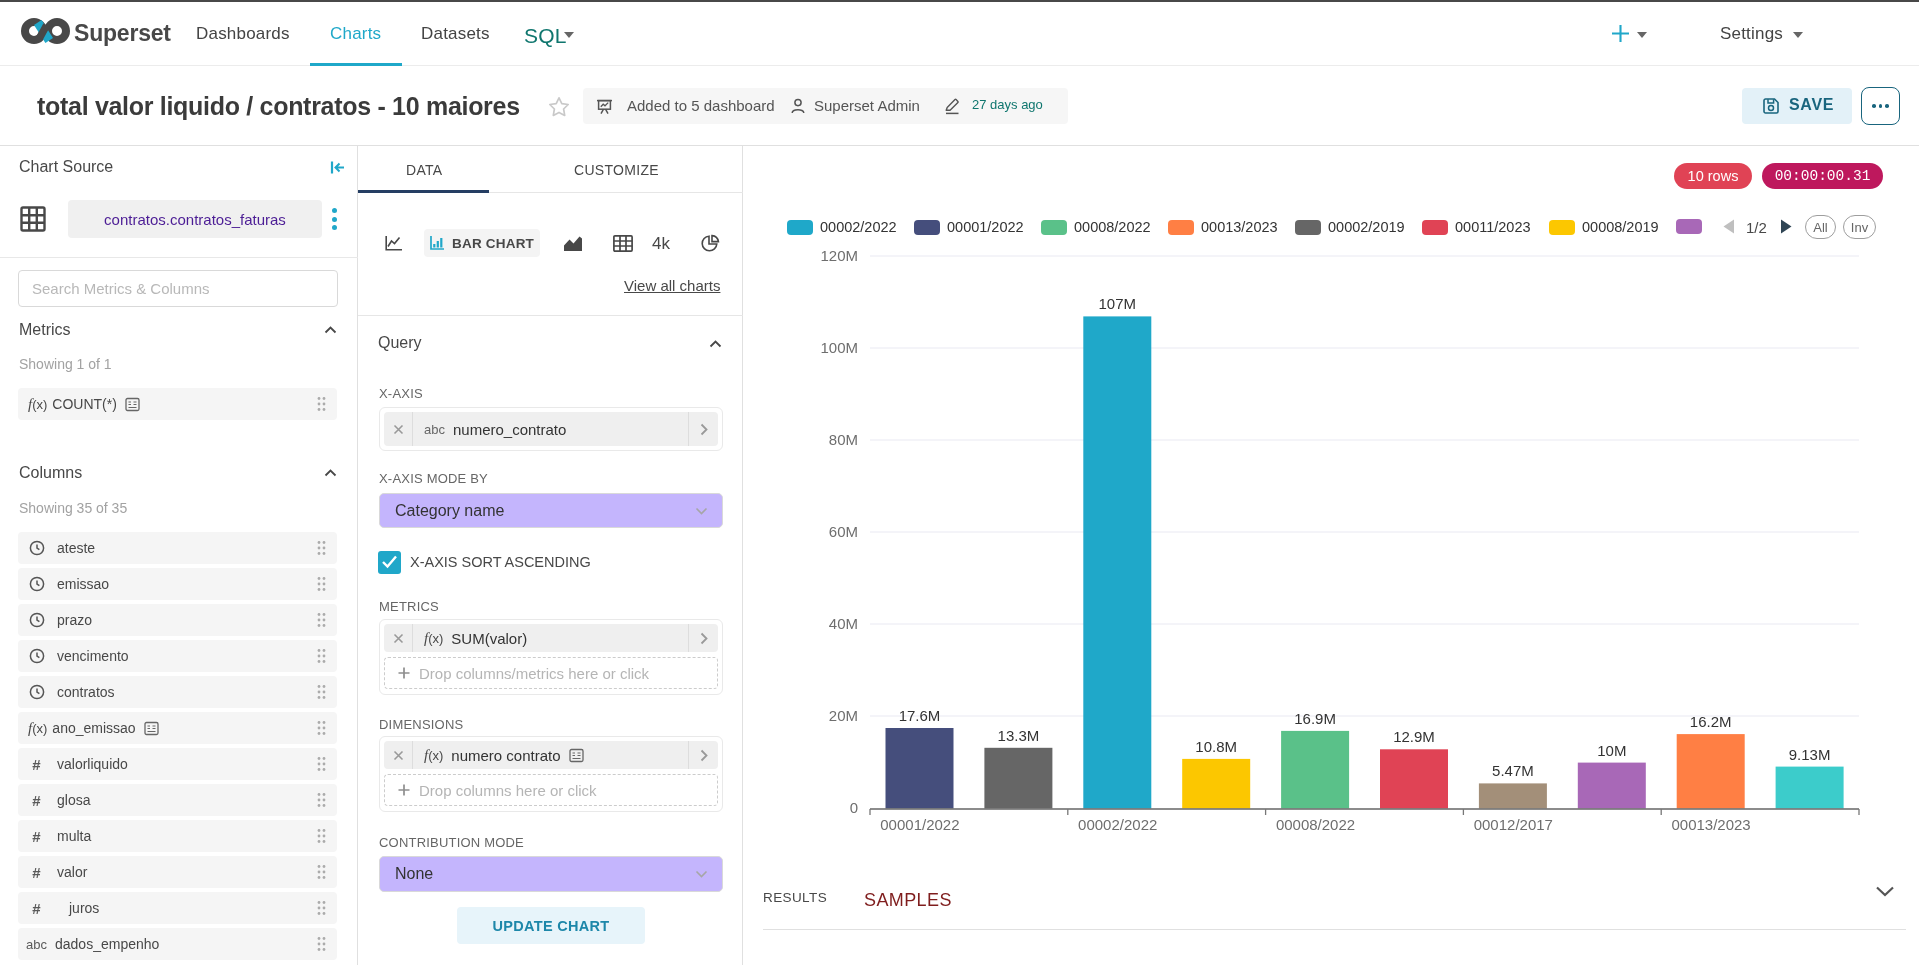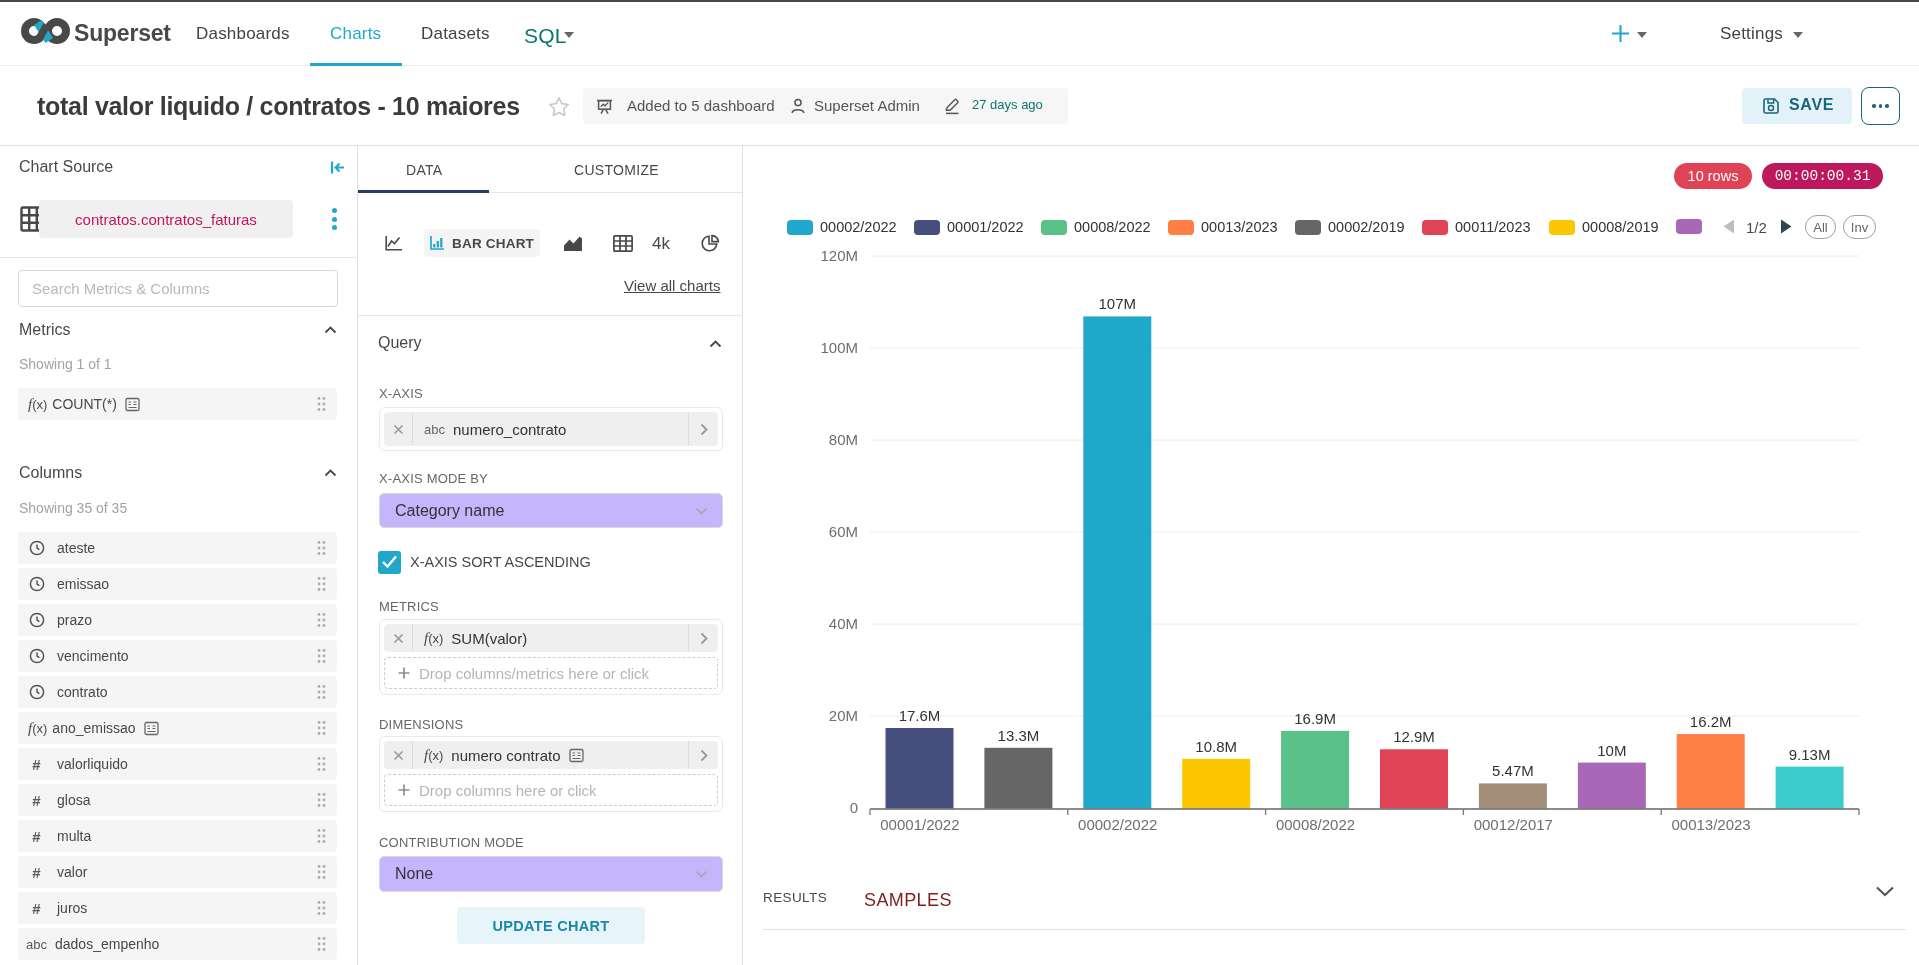--- a/index.html
+++ b/index.html
@@ -104,21 +104,21 @@
 
 <div class="sect" style="left:19px;top:158px">Chart Source</div>
 <svg class="a" style="left:329px;top:159px" width="17" height="17" viewBox="0 0 17 17">
   <path d="M3 2.5 V14.5" stroke="#20A7C9" stroke-width="2.2"></path>
   <path d="M15 8.5 H7 M10.5 4.5 L6.5 8.5 L10.5 12.5" stroke="#20A7C9" stroke-width="2" fill="none"></path>
 </svg>
 <svg class="a" style="left:20px;top:206px" width="26" height="26" viewBox="0 0 26 26">
   <rect x="1.5" y="1.5" width="23" height="23" rx="1.5" fill="none" stroke="#484848" stroke-width="2.4"></rect>
   <path d="M1.5 9.2 H24.5 M1.5 16.8 H24.5 M9.2 1.5 V24.5 M16.8 1.5 V24.5" stroke="#484848" stroke-width="2.4"></path>
 </svg>
-<div class="a" style="left:39px;top:200px;width:254px;height:38px;background:#F0F0F0;border-radius:4px;display:flex;align-items:center;justify-content:center;font-size:15px;color:#be185d">contratos.contratos_faturas</div>
+<div class="a" style="left:68px;top:200px;width:254px;height:38px;background:#F0F0F0;border-radius:4px;display:flex;align-items:center;justify-content:center;font-size:15px;color:#4c1d95">contratos.contratos_faturas</div>
 <div class="a" style="left:332px;top:208px;width:6px;height:24px">
   <div style="width:5px;height:5px;border-radius:50%;background:#20A7C9;margin-bottom:3.5px"></div>
   <div style="width:5px;height:5px;border-radius:50%;background:#20A7C9;margin-bottom:3.5px"></div>
   <div style="width:5px;height:5px;border-radius:50%;background:#20A7C9"></div>
 </div>
 <div class="a" style="left:0;top:257px;width:358px;height:1px;background:#E8E8E8"></div>
 <div class="a" style="left:18px;top:270px;width:320px;height:37px;border:1px solid #D9D9D9;border-radius:4px;display:flex;align-items:center">
     <span style="margin-left:13px;font-size:15px;color:#B8B8B8">Search Metrics &amp; Columns</span>
   </div>
 <div class="sect" style="left:19px;top:321px">Metrics</div>
@@ -225,21 +225,21 @@
       </g>
     </svg>
   </div>
 <div class="cpill" style="top:676px">
     <span class="ic">
       <svg width="16" height="16" viewBox="0 0 16 16">
         <circle cx="8" cy="8" r="6.6" fill="none" stroke="#555" stroke-width="1.5"></circle>
         <path d="M8 4.5 V8 L10.4 9.6" fill="none" stroke="#555" stroke-width="1.5"></path>
       </svg>
     </span>
-    <span class="nm" style="margin-left:2px">contrato</span>
+    <span class="nm" style="margin-left:2px">contratos</span>
     <svg class="drag" width="9" height="16" viewBox="0 0 9 16">
       <g fill="#ABABAB">
         <circle cx="2" cy="2.5" r="1.4"></circle>
         <circle cx="7" cy="2.5" r="1.4"></circle>
         <circle cx="2" cy="8" r="1.4"></circle>
         <circle cx="7" cy="8" r="1.4"></circle>
         <circle cx="2" cy="13.5" r="1.4"></circle>
         <circle cx="7" cy="13.5" r="1.4"></circle>
       </g>
     </svg>
@@ -313,21 +313,21 @@
         <circle cx="7" cy="2.5" r="1.4"></circle>
         <circle cx="2" cy="8" r="1.4"></circle>
         <circle cx="7" cy="8" r="1.4"></circle>
         <circle cx="2" cy="13.5" r="1.4"></circle>
         <circle cx="7" cy="13.5" r="1.4"></circle>
       </g>
     </svg>
   </div>
 <div class="cpill" style="top:892px">
     <span class="ic" style="font-size:15px;font-weight:bold;color:#5A5A5A">#</span>
-    <span class="nm" style="margin-left:2px">juros</span>
+    <span class="nm" style="margin-left:14px">juros</span>
     <svg class="drag" width="9" height="16" viewBox="0 0 9 16">
       <g fill="#ABABAB">
         <circle cx="2" cy="2.5" r="1.4"></circle>
         <circle cx="7" cy="2.5" r="1.4"></circle>
         <circle cx="2" cy="8" r="1.4"></circle>
         <circle cx="7" cy="8" r="1.4"></circle>
         <circle cx="2" cy="13.5" r="1.4"></circle>
         <circle cx="7" cy="13.5" r="1.4"></circle>
       </g>
     </svg>

